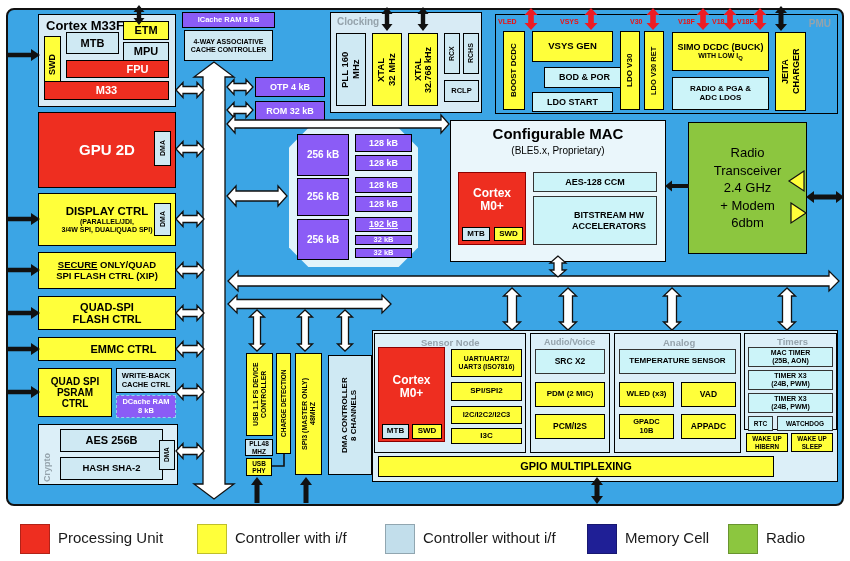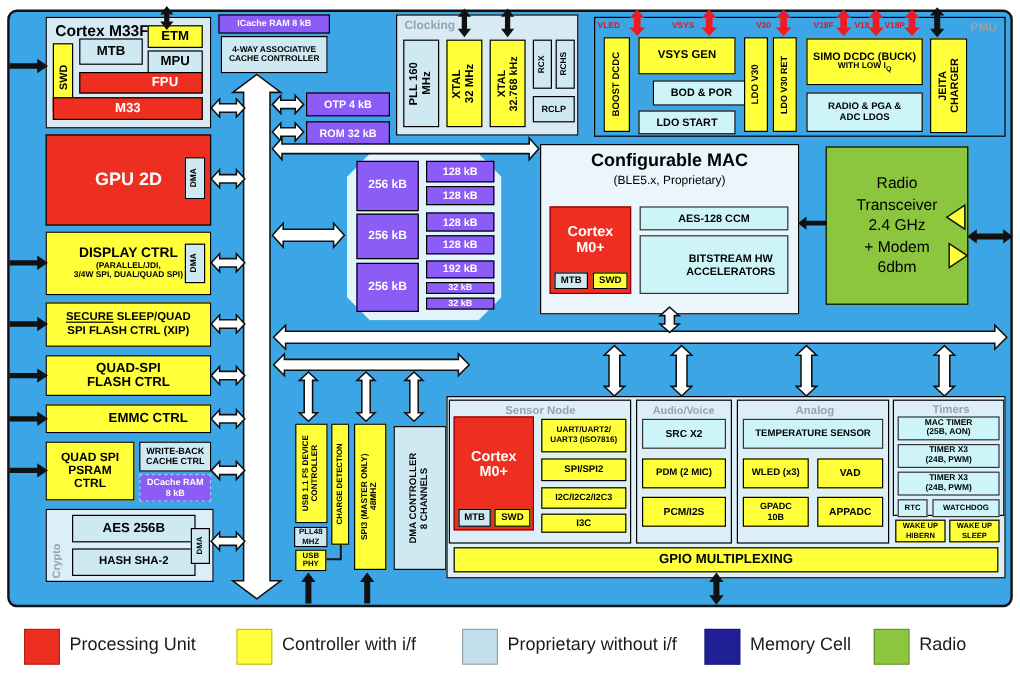--- a/index.html
+++ b/index.html
@@ -114,21 +114,21 @@
 
   <div class="blk redb" style="left:38px;top:112px;width:138px;height:76px;font-size:15px;">GPU 2D</div>
   <div class="blk lblue vtext" style="left:154px;top:131px;width:17px;height:35px;font-size:7px;">DMA</div>
   <div class="blk yellow" style="left:38px;top:193px;width:138px;height:53px;flex-direction:column;">
     <div style="font-size:11.5px;">DISPLAY CTRL</div>
     <div style="font-size:7px;font-weight:bold;white-space:pre-line;">(PARALLEL/JDI,
 3/4W SPI, DUAL/QUAD SPI)</div>
   </div>
   <div class="blk lblue vtext" style="left:154px;top:203px;width:17px;height:33px;font-size:7px;">DMA</div>
   <div class="blk yellow" style="left:38px;top:252px;width:138px;height:37px;flex-direction:column;font-size:9.5px;">
-    <div><span style="text-decoration:underline;">SECURE</span><span> SLEEP/QUAD</span></div>
+    <div><span style="text-decoration:underline;">SECURE</span><span> ONLY/QUAD</span></div>
     <div>SPI FLASH CTRL (XIP)</div>
   </div>
   <div class="blk yellow" style="left:38px;top:296px;width:138px;height:34px;font-size:11px;">QUAD-SPI
 FLASH CTRL</div>
   <div class="blk yellow" style="left:38px;top:337px;width:138px;height:24px;font-size:11px;padding-left:33px;">EMMC CTRL</div>
   <div class="blk yellow" style="left:38px;top:368px;width:74px;height:49px;font-size:10px;">QUAD SPI
 PSRAM
 CTRL</div>
   <div class="blk lblue" style="left:116px;top:368px;width:60px;height:25px;font-size:7.5px;">WRITE-BACK
 CACHE CTRL</div>
@@ -139,21 +139,21 @@
   <div class="blk lblue" style="left:60px;top:457px;width:103px;height:23px;font-size:9.5px;">HASH SHA-2</div>
   <div class="blk lblue vtext" style="left:159px;top:440px;width:16px;height:30px;font-size:6.5px;">DMA</div>
 
   <div class="blk navy" style="left:297px;top:134px;width:52px;height:42px;font-size:10px;">256 kB</div>
   <div class="blk navy" style="left:297px;top:178px;width:52px;height:38px;font-size:10px;">256 kB</div>
   <div class="blk navy" style="left:297px;top:219px;width:52px;height:41px;font-size:10px;">256 kB</div>
   <div class="blk navy" style="left:355px;top:134px;width:57px;height:18px;font-size:9px;">128 kB</div>
   <div class="blk navy" style="left:355px;top:155px;width:57px;height:16px;font-size:9px;">128 kB</div>
   <div class="blk navy" style="left:355px;top:177px;width:57px;height:16px;font-size:9px;">128 kB</div>
   <div class="blk navy" style="left:355px;top:196px;width:57px;height:16px;font-size:9px;">128 kB</div>
-  <div class="blk navy" style="left:355px;top:217px;width:57px;height:15px;font-size:9px;">192 kB</div>
+  <div class="blk navy" style="left:355px;top:217px;width:57px;height:15px;font-size:9px;text-decoration:underline;">192 kB</div>
   <div class="blk navy" style="left:355px;top:235px;width:57px;height:10px;font-size:7.5px;">32 kB</div>
   <div class="blk navy" style="left:355px;top:248px;width:57px;height:10px;font-size:7.5px;">32 kB</div>
 
   <div class="blk redb" style="left:458px;top:172px;width:68px;height:73px;border:1.5px solid #8B0000;align-items:flex-start;">
     <div style="width:100%;margin-top:14px;font-size:12px;white-space:pre-line;">Cortex
 M0+</div>
   </div>
   <div class="blk lblue" style="left:462px;top:227px;width:28px;height:14px;font-size:8px;">MTB</div>
   <div class="blk yellow" style="left:494px;top:227px;width:29px;height:14px;font-size:8px;">SWD</div>
   <div class="blk cyan" style="left:533px;top:172px;width:124px;height:20px;font-size:9px;border-color:#333;">AES-128 CCM</div>
@@ -207,21 +207,21 @@
 (24B, PWM)</div>
   <div class="blk cyan" style="left:748px;top:393px;width:85px;height:20px;font-size:7px;border-color:#333;">TIMER X3
 (24B, PWM)</div>
   <div class="blk cyan" style="left:748px;top:416px;width:25px;height:15px;font-size:6.5px;border-color:#333;">RTC</div>
   <div class="blk cyan" style="left:777px;top:416px;width:56px;height:15px;font-size:6.5px;border-color:#333;">WATCHDOG</div>
   <div class="blk yellow" style="left:746px;top:433px;width:42px;height:19px;font-size:6.3px;">WAKE UP
 HIBERN</div>
   <div class="blk yellow" style="left:791px;top:433px;width:42px;height:19px;font-size:6.3px;">WAKE UP
 SLEEP</div>
 
-  <div class="blk yellow" style="left:378px;top:456px;width:454px;height:21px;font-size:11px;">GPIO MULTIPLEXING</div>
+  <div class="blk yellow" style="left:378px;top:456px;width:396px;height:21px;font-size:11px;">GPIO MULTIPLEXING</div>
 
   <div class="buslabel vtext" style="left:205px;top:185px;width:18px;height:210px;font-size:6px;">MULTILAYER AMBA AHB BUS</div>
   <div class="buslabel" style="left:468px;top:277px;width:110px;height:9px;font-size:6.5px;">AMBA APB (SLOW)</div>
   <div class="buslabel" style="left:252px;top:300px;width:100px;height:9px;font-size:6px;">AMBA APB (FAST)</div>
 
   <svg class="overlay" width="850" height="561" viewBox="0 0 850 561">
     <g id="arrows">
         <polygon points="214,62 194,77 203,77 203,484 194,484 214,499 234,484 225,484 225,77 234,77" fill="#fff" stroke="#111" stroke-width="1.3" stroke-linejoin="miter"></polygon>
         <polygon points="176,90 183,82.5 183,86.5 197,86.5 197,82.5 204,90 197,97.5 197,93.5 183,93.5 183,97.5" fill="#fff" stroke="#111" stroke-width="1.3" stroke-linejoin="miter"></polygon>
         <polygon points="176,149 183,141.5 183,145.5 197,145.5 197,141.5 204,149 197,156.5 197,152.5 183,152.5 183,156.5" fill="#fff" stroke="#111" stroke-width="1.3" stroke-linejoin="miter"></polygon>
@@ -271,19 +271,19 @@
     <polygon points="804,171 789,181 804,191" fill="#FFFF3A" stroke="#111" stroke-width="1.2"></polygon>
     <polygon points="791,203 806,213 791,223" fill="#FFFF3A" stroke="#111" stroke-width="1.2"></polygon>
   </svg>
 
   <div>
     <div class="swatch" style="left: 20px; top: 524px; background: rgb(238, 46, 32);"></div>
     <div class="legend-label" style="left:58px;top:529px;">Processing Unit</div>
     <div class="swatch" style="left: 197px; top: 524px; background: rgb(255, 255, 58);"></div>
     <div class="legend-label" style="left:235px;top:529px;">Controller with i/f</div>
     <div class="swatch" style="left: 385px; top: 524px; background: rgb(194, 222, 235);"></div>
-    <div class="legend-label" style="left:423px;top:529px;">Proprietary without i/f</div>
+    <div class="legend-label" style="left:423px;top:529px;">Controller without i/f</div>
     <div class="swatch" style="left: 587px; top: 524px; background: rgb(31, 31, 150);"></div>
     <div class="legend-label" style="left:625px;top:529px;">Memory Cell</div>
     <div class="swatch" style="left: 728px; top: 524px; background: rgb(140, 198, 63);"></div>
     <div class="legend-label" style="left:766px;top:529px;">Radio</div>
   </div>
 </div>
 
 </body></html>

